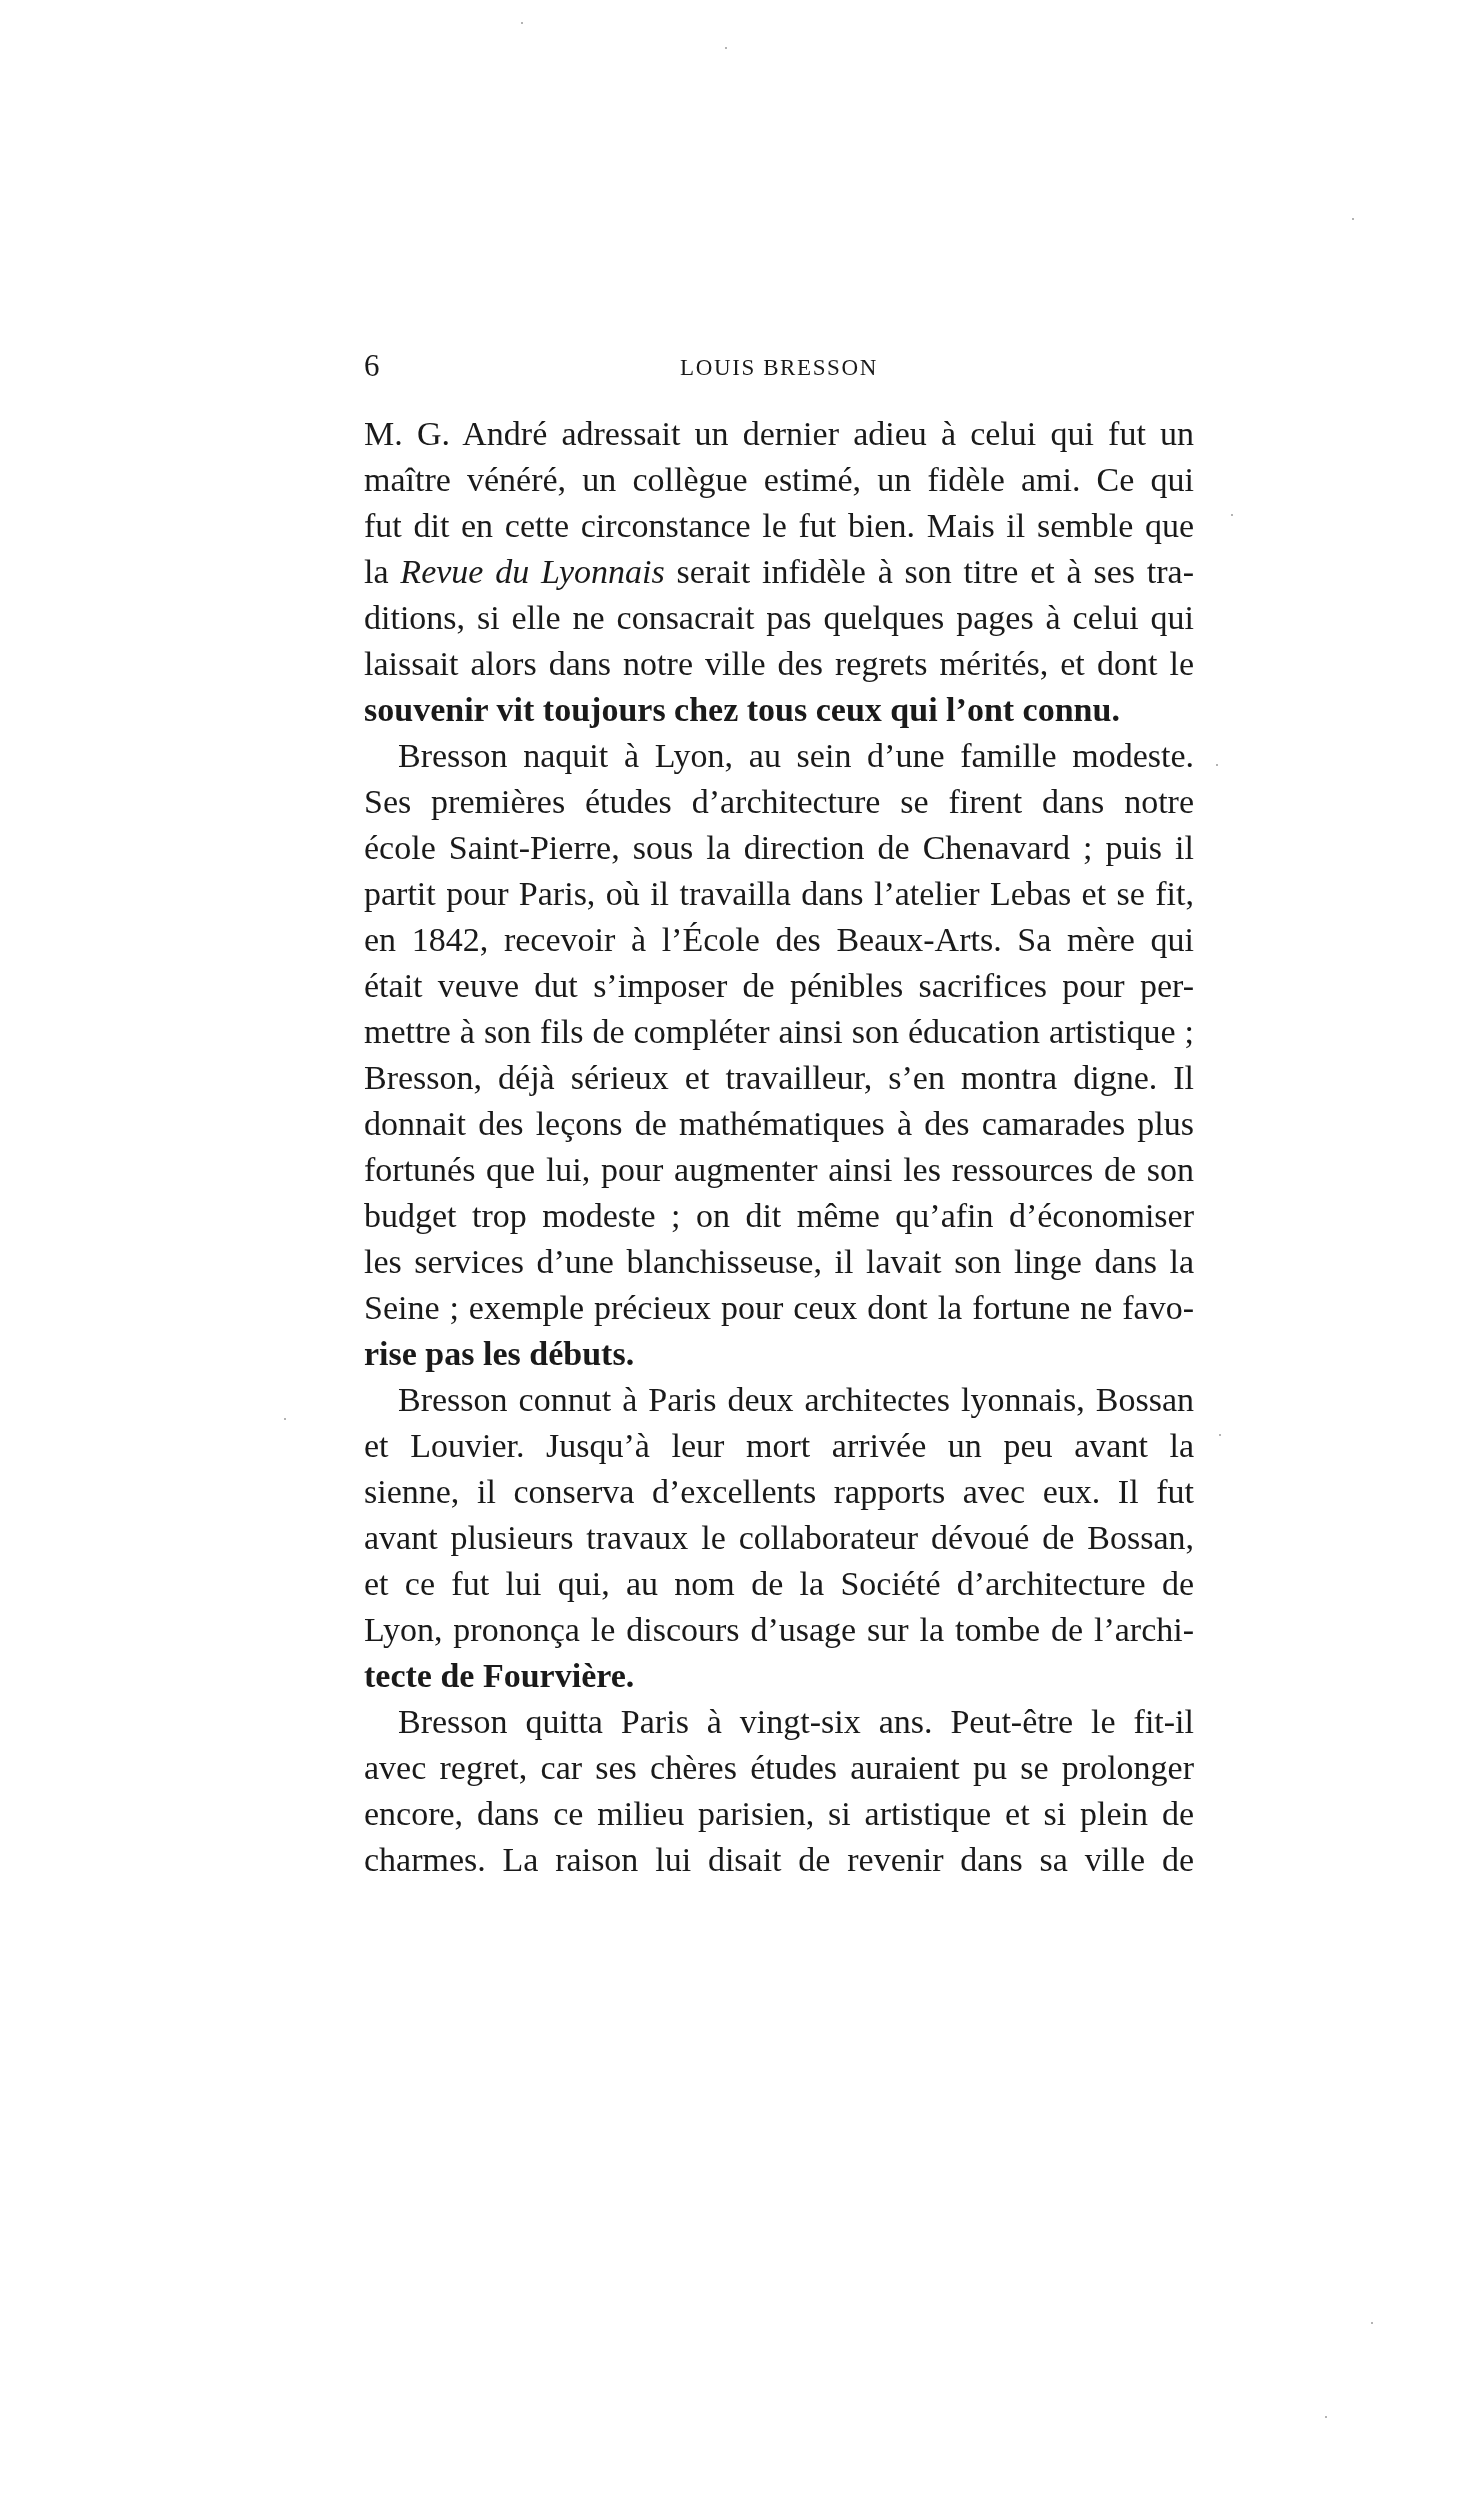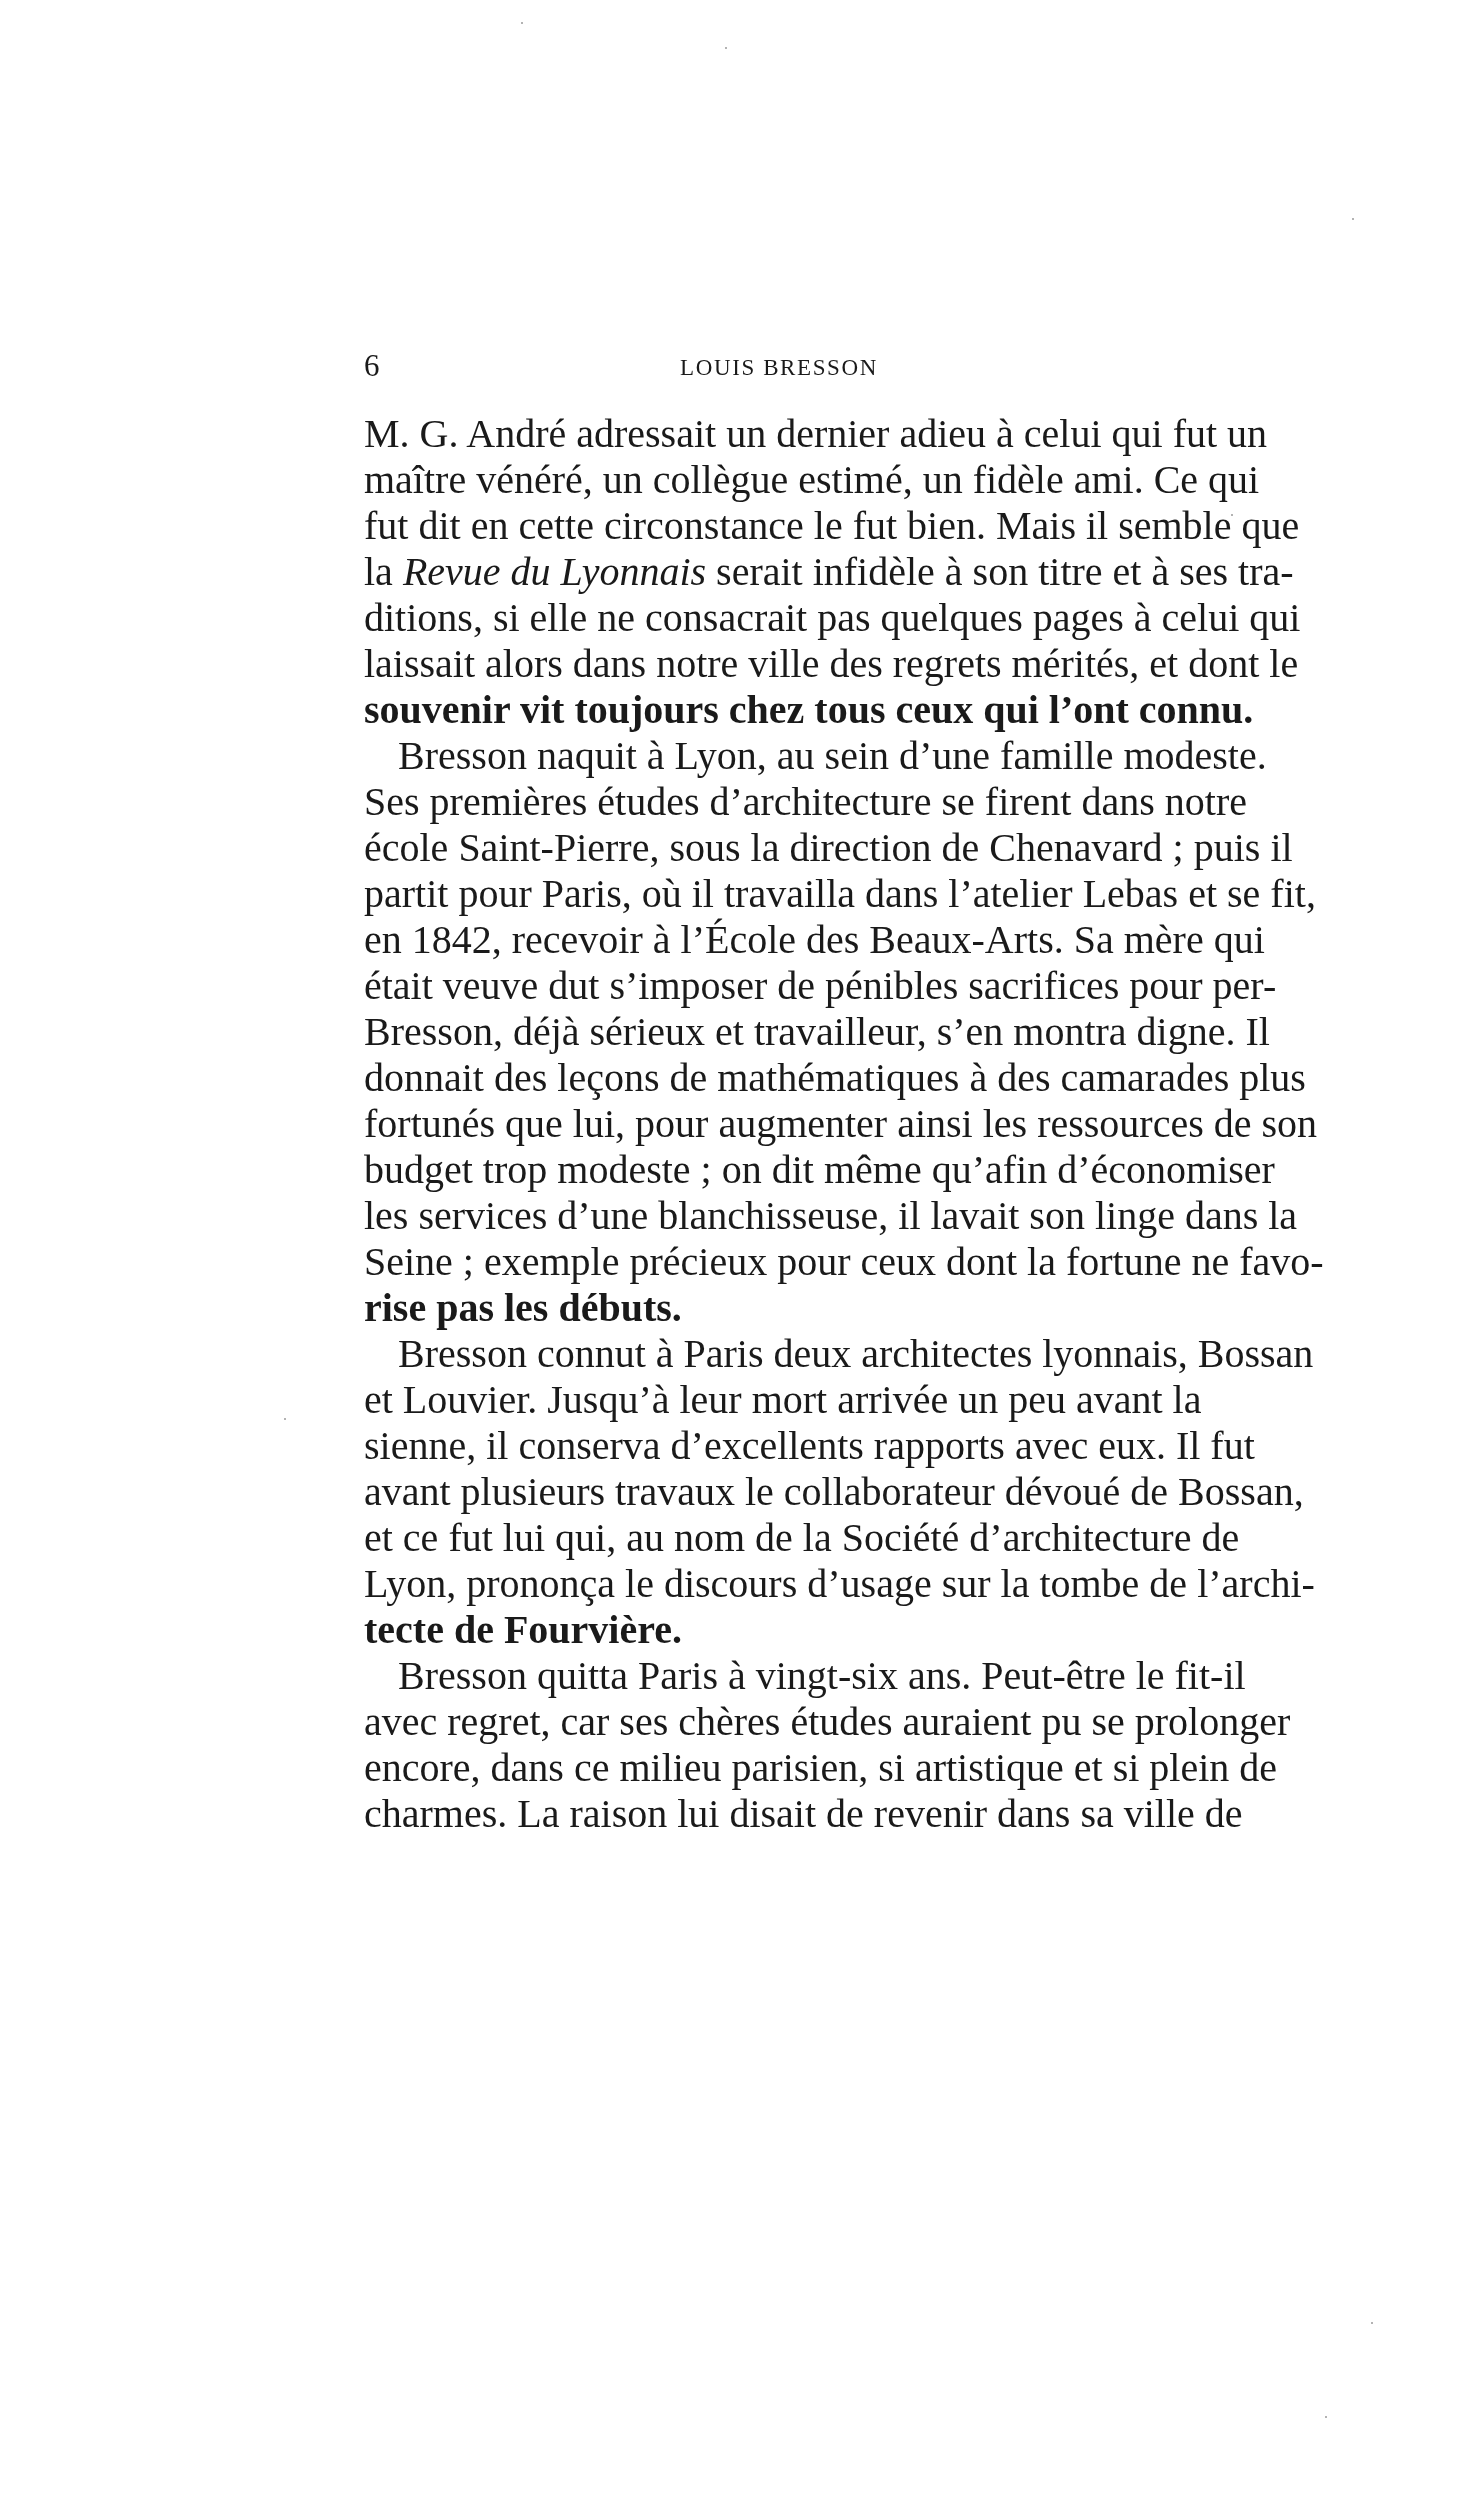--- a/index.html
+++ b/index.html
@@ -48,21 +48,21 @@
   .text-block {
     position: absolute;
     left: 364px;
     top: 411px;
     width: 830px;
   }
   .line {
     display: block;
     height: 46px;
     line-height: 46px;
-    font-size: 40px;
+    font-size: 34px;
     white-space: nowrap;
     text-align: justify;
     text-align-last: justify;
     overflow: visible;
   }
   .line.last {
     text-align-last: left;
     font-weight: bold;
   }
   .line.indent {
@@ -99,20 +99,21 @@
       <span class="line last">souvenir vit toujours chez tous ceux qui l’ont connu.</span>
     </div>
 
     <div>
       <span class="line indent">Bresson naquit à Lyon, au sein d’une famille modeste.</span>
       <span class="line">Ses premières études d’architecture se firent dans notre</span>
       <span class="line">école Saint-Pierre, sous la direction de Chenavard ; puis il</span>
       <span class="line">partit pour Paris, où il travailla dans l’atelier Lebas et se fit,</span>
       <span class="line">en 1842, recevoir à l’École des Beaux-Arts. Sa mère qui</span>
       <span class="line">était veuve dut s’imposer de pénibles sacrifices pour per-</span>
+      <span class="line">mettre à son fils de compléter ainsi son éducation artistique ;</span>
       <span class="line">Bresson, déjà sérieux et travailleur, s’en montra digne. Il</span>
       <span class="line">donnait des leçons de mathématiques à des camarades plus</span>
       <span class="line">fortunés que lui, pour augmenter ainsi les ressources de son</span>
       <span class="line">budget trop modeste ; on dit même qu’afin d’économiser</span>
       <span class="line">les services d’une blanchisseuse, il lavait son linge dans la</span>
       <span class="line">Seine ; exemple précieux pour ceux dont la fortune ne favo-</span>
       <span class="line last">rise pas les débuts.</span>
     </div>
 
     <div>

